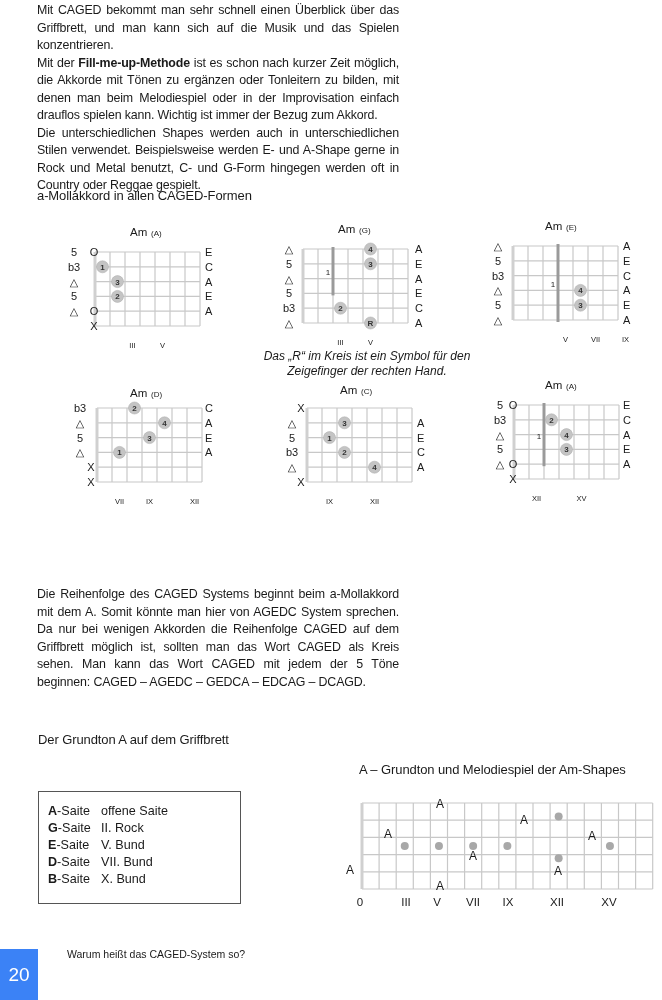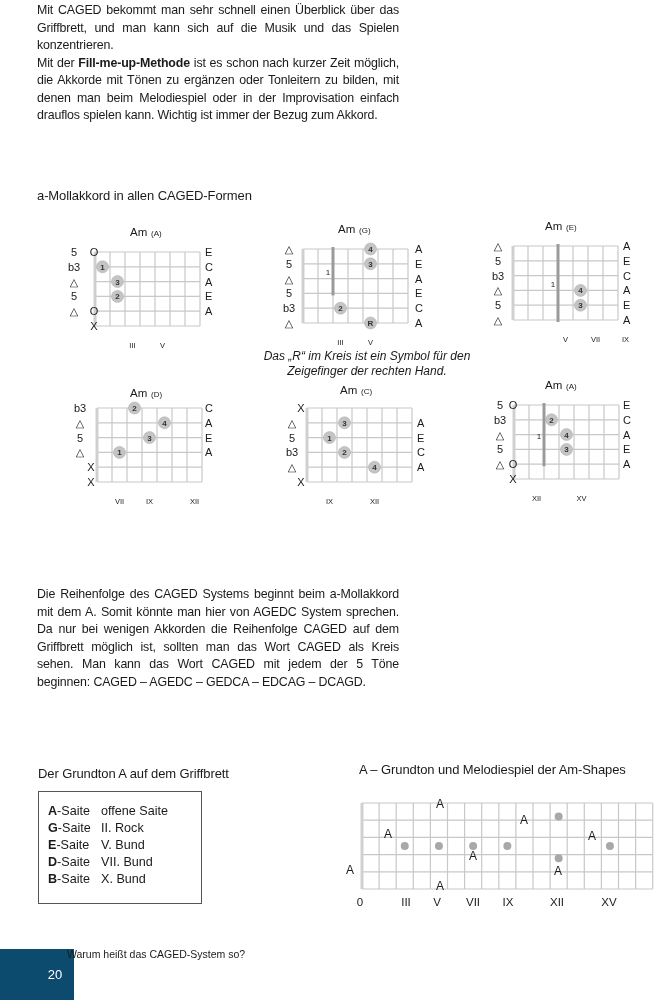--- a/index.html
+++ b/index.html
@@ -4,33 +4,34 @@
 <style>
   html,body{margin:0;padding:0;background:#fff;}
   body{width:662px;height:1000px;position:relative;overflow:hidden;font-family:"Liberation Sans",sans-serif;color:#1a1a1a;}
   .para{position:absolute;left:37px;width:362px;font-size:12.4px;line-height:17.5px;letter-spacing:-0.15px;text-align:justify;}
   .para p{margin:0;}
   .para b{font-weight:bold;}
   .heading{position:absolute;font-size:13px;font-weight:normal;letter-spacing:-0.1px;}
   .diagram{position:absolute;}
   .diagram svg{display:block;overflow:visible;}
   .caption{position:absolute;left:262px;width:210px;text-align:center;font-size:12px;font-style:italic;line-height:15px;}
-  .box{position:absolute;left:38px;top:791px;width:164px;height:113px;border:1px solid #555;box-sizing:border-box;}
+  .box{position:absolute;left:38px;top:791px;width:203px;height:113px;border:1px solid #555;box-sizing:border-box;}
   .box .row{position:absolute;left:9px;font-size:12.6px;line-height:17px;}
   .box .row .s{display:inline-block;width:53px;}
   .box .row b{font-weight:bold;}
-  .footer-num{position:absolute;left:0;top:949px;width:38px;height:51px;background:#0c4a6e;color:#fff;font-size:13px;display:flex;align-items:center;justify-content:center;padding-left:36px;}
+  .footer-num{position:absolute;left:0;top:949px;width:38px;height:51px;background:#3b82f6;color:#fff;font-size:19px;display:flex;align-items:center;justify-content:center;}
   .footer-text{position:absolute;left:67px;top:948px;font-size:10.5px;}
 </style>
 </head>
 <body>
 
 <div class="para" style="top:2px;">
   <p>Mit CAGED bekommt man sehr schnell einen Überblick über das Griffbrett, und man kann sich auf die Musik und das Spielen konzentrieren.</p>
   <p><span>Mit der </span><b>Fill-me-up-Methode</b><span> ist es schon nach kurzer Zeit möglich, die Akkorde mit Tönen zu ergänzen oder Tonleitern zu bilden, mit denen man beim Melodiespiel oder in der Improvisation einfach drauflos spielen kann. Wichtig ist immer der Bezug zum Akkord.</span></p>
+  <p>Die unterschiedlichen Shapes werden auch in unterschiedlichen Stilen verwendet. Beispielsweise werden E- und A-Shape gerne in Rock und Metal benutzt, C- und G-Form hingegen werden oft in Country oder Reggae gespielt.</p>
 </div>
 
 <div class="heading" style="left:37px;top:188px;">a-Mollakkord in allen CAGED-Formen</div>
 
 <div class="diagram" style="left:0;top:0;">
     <svg id="d0" width="662" height="1000">
       <text x="130" y="236" font-family="&quot;Liberation Sans&quot;,sans-serif" font-size="11.5" fill="#1a1a1a">Am</text>
       <text x="151" y="236" font-family="&quot;Liberation Sans&quot;,sans-serif" font-size="8" fill="#1a1a1a">(A)</text>
       <line x1="95" y1="252" x2="95" y2="326" stroke="#c8c8c8" stroke-width="1.2"></line>
       <line x1="110" y1="252" x2="110" y2="326" stroke="#c8c8c8" stroke-width="1.2"></line>
@@ -311,21 +312,21 @@
       <text x="609" y="906" font-family="&quot;Liberation Sans&quot;,sans-serif" font-size="11.5" fill="#1a1a1a" text-anchor="middle">XV</text>
     </svg>
   </div>
 
 <div class="caption" style="top:349px;">Das „R“ im Kreis ist ein Symbol für den Zeigefinger der rechten Hand.</div>
 
 <div class="para" style="top:567px;">
   <p style="margin-top:19px;">Die Reihenfolge des CAGED Systems beginnt beim a-Mollakkord mit dem A. Somit könnte man hier von AGEDC System sprechen. Da nur bei wenigen Akkorden die Reihenfolge CAGED auf dem Griffbrett möglich ist, sollten man das Wort CAGED als Kreis sehen. Man kann das Wort CAGED mit jedem der 5 Töne beginnen: CAGED – AGEDC – GEDCA – EDCAG – DCAGD.</p>
 </div>
 
-<div class="heading" style="left:38px;top:766px;">Der Grundton A auf dem Griffbrett</div>
+<div class="heading" style="left:38px;top:732px;">Der Grundton A auf dem Griffbrett</div>
 
 <div class="box">
   <div class="row" style="top:11px;"><span class="s"><b>A</b><span>-Saite</span></span><span>offene Saite</span></div>
   <div class="row" style="top:28px;"><span class="s"><b>G</b><span>-Saite</span></span><span>II. Rock</span></div>
   <div class="row" style="top:45px;"><span class="s"><b>E</b><span>-Saite</span></span><span>V. Bund</span></div>
   <div class="row" style="top:62px;"><span class="s"><b>D</b><span>-Saite</span></span><span>VII. Bund</span></div>
   <div class="row" style="top:79px;"><span class="s"><b>B</b><span>-Saite</span></span><span>X. Bund</span></div>
 </div>
 
 <div class="heading" style="left:359px;top:762px;">A – Grundton und Melodiespiel der Am-Shapes</div>

